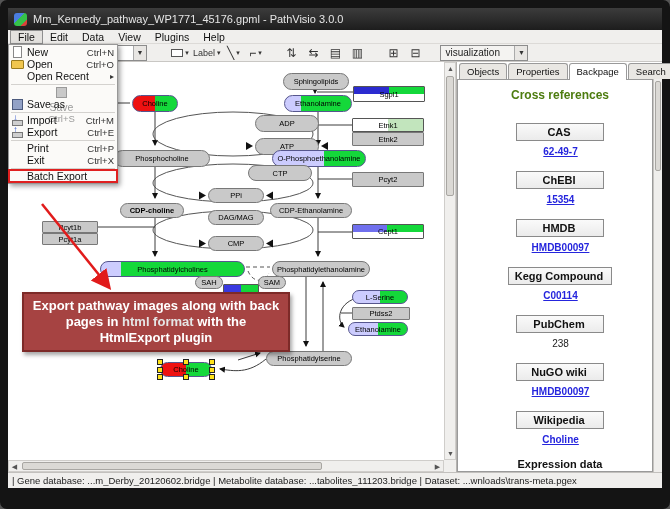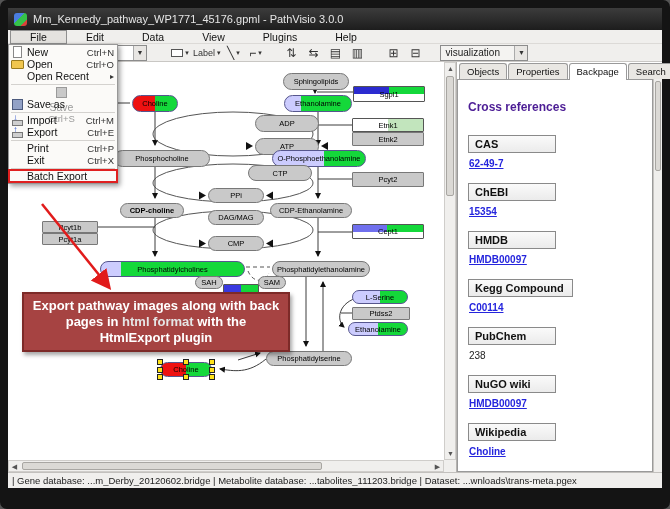--- a/index.html
+++ b/index.html
@@ -8,21 +8,21 @@
         font-family:"Liberation Sans",sans-serif;}
   .abs{position:absolute;}
   
   #win-inner{left:8px;top:8px;width:654px;height:480px;background:#f0efed;}
   #titlebar{left:8px;top:8px;width:654px;height:22px;background:linear-gradient(#3c3c3c,#1d1d1d);
             color:#e6e6e6;font-size:11px;display:flex;align-items:center;padding-left:6px;}
   #app-icon{width:13px;height:13px;border-radius:3px;margin-right:6px;
             background:linear-gradient(135deg,#4a7de0 0 40%,#35c24a 40% 75%,#d8433a 75%);}
   #menubar{left:8px;top:30px;width:654px;height:14px;background:#f0efed;font-size:10.5px;
            display:flex;align-items:center;padding-left:2px;border-bottom:1px solid #dcdad7;}
-  .menu-item{padding:0px 19px;height:14px;line-height:14px;color:#111;}
+  .menu-item{padding:0px 7px;height:14px;line-height:14px;color:#111;}
   .menu-item.pressed{border:1px solid #8f8f8f;background:#e4e2df;line-height:12px;}
   
   #toolbar{left:8px;top:44px;width:654px;height:18px;background:#f0efed;border-bottom:1px solid #c9c7c4;
            display:flex;align-items:center;font-size:10px;color:#222;padding-left:6px;}
   .tb-label{margin-right:4px;font-size:9.5px;}
   .combo{height:16px;background:#fff;border:1px solid #8c8c8c;display:flex;align-items:center;
          font-size:10px;padding-left:4px;position:relative;}
   .combo .arrow-box{margin-left:auto;width:13px;height:100%;background:#e8e6e3;border-left:1px solid #aaa;
          display:flex;align-items:center;justify-content:center;font-size:7px;color:#333;}
   #zoom-combo{width:102px;margin-right:22px;}
@@ -82,28 +82,28 @@
   .mi.open-folder-icon::before{content:"";position:absolute;left:2px;top:2px;width:11px;height:7px;
       background:#f0c64f;border:1px solid #9a7b1e;border-radius:1px;}
   .mi.save-icon::before,.mi.save-as-icon::before{content:"";position:absolute;left:3px;top:1px;width:9px;
       height:9px;background:#93a2c6;border:1px solid #4c5a7d;}
   .fm-row.disabled .mi.save-icon::before{background:#c9c9c9;border-color:#9a9a9a;}
   .mi.import-icon::before{content:"↓";position:absolute;left:4px;top:-2px;color:#2a50c8;font-weight:bold;font-size:10px;}
   .mi.import-icon::after,.mi.export-icon::after{content:"";position:absolute;left:3px;bottom:0;width:9px;height:4px;
       background:#cfcfcf;border:1px solid #777;}
   .mi.export-icon::before{content:"↑";position:absolute;left:4px;top:-2px;color:#2a50c8;font-weight:bold;font-size:10px;}
   
-  #sidebar{left:456px;top:62px;width:206px;height:410px;background:#fff;border-left:1px solid #b5b3b0;}
+  #sidebar{left:456px;top:62px;width:206px;height:410px;background:#fff;border-left:1px solid #b5b3b0;text-align:center;}
   #tabs{position:absolute;left:2px;top:1px;height:17px;display:flex;}
   .tab{padding:2px 7px 0 7px;font-size:9.5px;color:#111;background:#e9e7e3;border:1px solid #9a9a9a;
        border-bottom:none;border-radius:3px 3px 0 0;margin-right:1px;height:16px;}
   .tab.active{background:#fff;height:17px;position:relative;z-index:2;}
   #sb-content{position:absolute;left:0;top:17px;width:196px;height:393px;border:1px solid #9a9a9a;
               background:#fff;overflow:hidden;padding:4px 0 0 10px;}
-  #xref-heading{color:#4c1d95;font-weight:bold;font-size:12px;margin:16px 0 20px 0;}
+  #xref-heading{color:#4d7c0f;font-weight:bold;font-size:12px;margin:4px 0 20px 0;}
   .xref-head{display:inline-block;border:1px solid #8a8a8a;background:linear-gradient(#fafafa,#ebebeb);
              padding:2px 8px 2px 6px;font-weight:bold;font-size:11px;min-width:88px;color:#111;}
   .xref-val{margin:5px 0 13px 1px;font-size:10px;font-weight:bold;}
   .xref-link{color:#2525dd;text-decoration:underline;cursor:pointer;}
   .xref-plain{color:#222;font-weight:normal;}
   #expr-heading{font-weight:bold;font-size:11px;color:#111;margin-top:4px;}
   #sb-vscroll{position:absolute;right:0;top:17px;width:9px;height:393px;background:#efeeec;border-left:1px solid #c5c3c0;}
   
   #statusbar{left:8px;top:472px;width:654px;height:16px;background:#f0efed;border-top:1px solid #c2c0bd;
              font-size:9.5px;color:#222;display:flex;align-items:center;padding-left:4px;}

